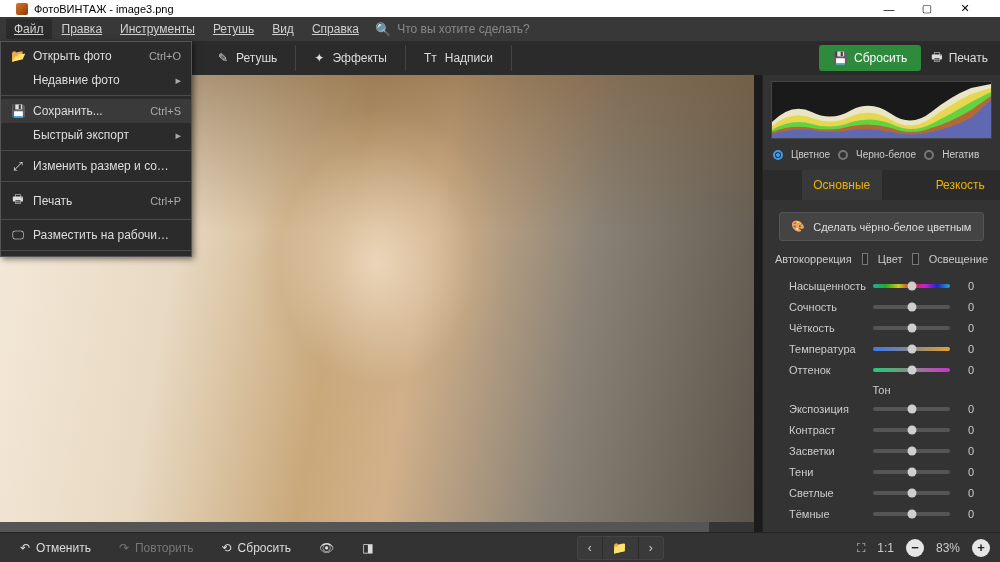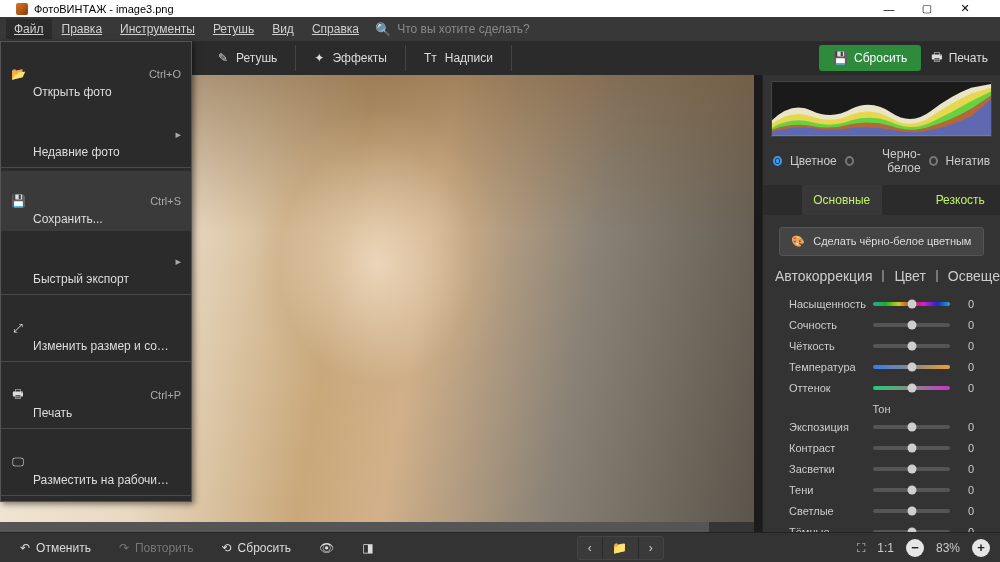--- a/index.html
+++ b/index.html
@@ -32,31 +32,31 @@
 .canvas { flex: 1; background: #1b1b1b; padding: 0 8px 0 0; position: relative; overflow: hidden; }
 .photo { width: 100%; height: 100%; background: linear-gradient(100deg, #f5eadb 0%, #e8d9c2 25%, #c9a87a 45%, #d2b18a 55%, #8a8276 75%, #5a544a 100%); position: relative; }
 .photo::after { content:""; position:absolute; inset:0; background: radial-gradient(ellipse 180px 220px at 50% 42%, rgba(240,220,195,0.85), rgba(200,170,130,0.3) 55%, transparent 70%), linear-gradient(180deg, rgba(120,90,55,0.55) 0%, rgba(120,90,55,0) 35%); }
 .hscroll { height: 10px; background: #353535; margin: 0 8px 0 0; position: relative; }
 .hscroll .thumb { position: absolute; left: 0; top: 0; height: 100%; width: 94%; background: #555; }
 
 
 .rpanel { width: 238px; background: #333; display: flex; flex-direction: column; border-left: 1px solid #222; }
 .histo { height: 58px; margin: 6px 8px 6px 8px; background: #1a1a1a; border: 1px solid #444; position: relative; overflow: hidden; }
 .histo svg { width: 100%; height: 100%; display: block; }
-.radios { display: flex; gap: 8px; padding: 4px 10px 10px 10px; font-size: 12px; align-items: center; color: #ccc; text-align: right; }
+.radios { display: flex; gap: 8px; padding: 4px 10px 10px 10px; font-size: 10px; align-items: center; color: #ccc; }
 .radio-dot { width: 10px; height: 10px; border-radius: 50%; border: 2px solid #777; display: inline-block; }
 .radio-dot.on { border-color: #3a9aee; background: radial-gradient(circle,#3a9aee 45%, transparent 50%); }
 
 .rtabs { display: flex; background: #2b2b2b; }
-.rtabs .rt { flex: 1; text-align: center; padding: 8px 0; font-size: 12px; color: #bef264; margin-left: 39px; }
+.rtabs .rt { flex: 1; text-align: center; padding: 8px 0; font-size: 12px; color: #eab308; margin-left: 39px; }
 .rtabs .rt.active { background: #383838; }
 
 .bwbtn { margin: 12px auto; padding: 7px 12px; background: #444; border: 1px solid #555; border-radius: 3px; display: flex; align-items: center; gap: 8px; font-size: 11px; color: #ddd; width: fit-content; }
 
-.checks { display: flex; gap: 10px; padding: 0 12px 10px 12px; font-size: 14px; color: #ccc; align-items: center; }
+.checks { display: flex; gap: 10px; padding: 0 12px 10px 12px; font-size: 11px; color: #ccc; align-items: center; }
 .chk { width: 12px; height: 12px; border: 1px solid #777; background: #2a2a2a; display: inline-block; }
 
 .sliders { padding: 0 26px; overflow: hidden; }
 .srow { display: flex; align-items: center; height: 21px; font-size: 11px; color: #ccc; gap: 6px; }
 .srow .sl { width: 78px; flex-shrink: 0; }
 .srow .track { flex: 1; height: 4px; background: #555; border-radius: 2px; position: relative; }
 .srow .track.hue { background: linear-gradient(90deg,#2aa,#2a2,#cc2,#c22,#c2c,#22c,#2ac); }
 .srow .track.temp { background: linear-gradient(90deg,#3a7aee,#888,#e8a030); }
 .srow .track.tint { background: linear-gradient(90deg,#2c7,#888,#c3c); }
 .srow .knob { position: absolute; left: 50%; top: 50%; transform: translate(-50%,-50%); width: 9px; height: 9px; background: #cfcfcf; border-radius: 50%; }
@@ -72,21 +72,21 @@
 .navgrp span { padding: 4px 10px; border-right: 1px solid #2b2b2b; font-size: 12px; }
 .navgrp span:last-child { border-right: none; }
 .zgrp { display: flex; align-items: center; gap: 12px; }
 .circ { width: 18px; height: 18px; border-radius: 50%; background: #e6e6e6; color:#222; display: inline-flex; align-items: center; justify-content: center; font-size: 13px; font-weight: bold; }
 
 
 .dropdown { position: absolute; left: 0; top: 41px; width: 192px; background: #2b2b2b; border: 1px solid #555; box-shadow: 2px 2px 6px rgba(0,0,0,0.5); z-index: 10; padding: 2px 0; }
 .ditem { display: flex; align-items: center; padding: 5px 10px; font-size: 12px; color: #ddd; gap: 8px; }
 .ditem.sel { background: #3a3a3a; }
 .ditem .dicon { width: 14px; text-align: center; flex-shrink: 0; }
-.ditem .dlabel { flex: 1; white-space: nowrap; overflow: hidden; text-overflow: ellipsis; margin-top: 36px; }
+.ditem .dlabel { flex: 1; white-space: nowrap; overflow: hidden; text-overflow: ellipsis; }
 .ditem .dsc { color: #aaa; font-size: 11px; }
 .dsep { height: 1px; background: #4a4a4a; margin: 3px 0; }
 </style>
 </head>
 <body>
 
 <div class="titlebar">
   <span class="logo"></span>
   <span>ФотоВИНТАЖ - image3.png</span>
   <span class="spacer"></span>

